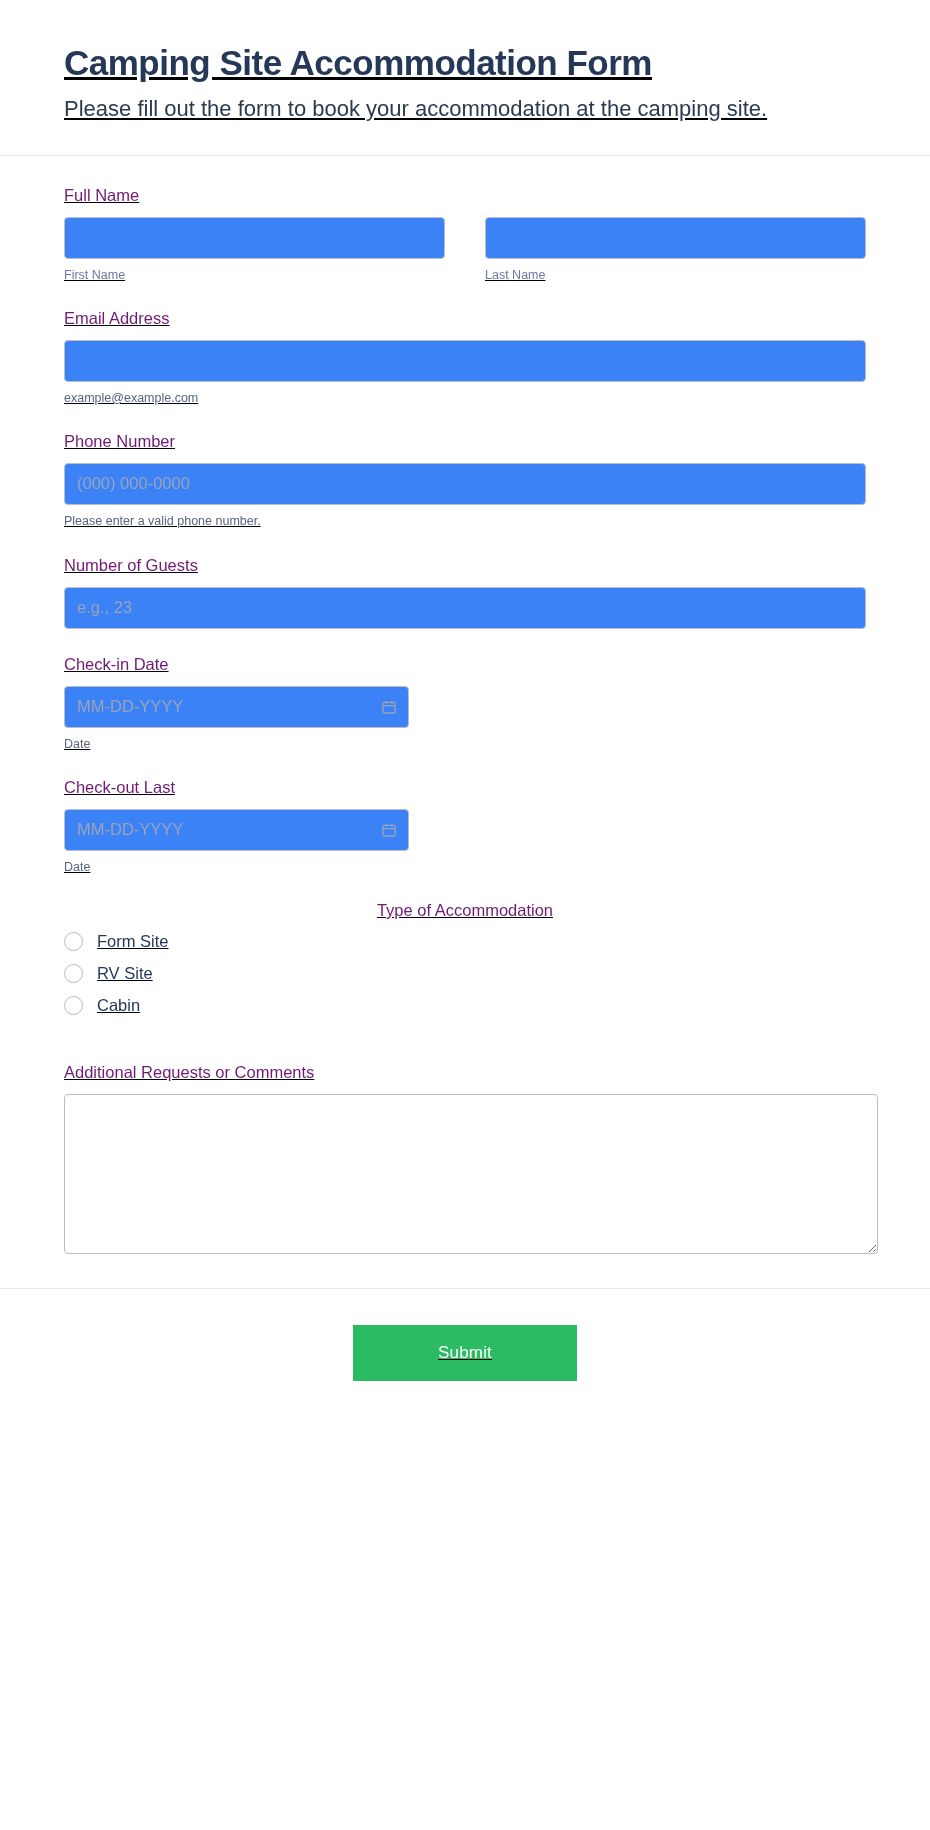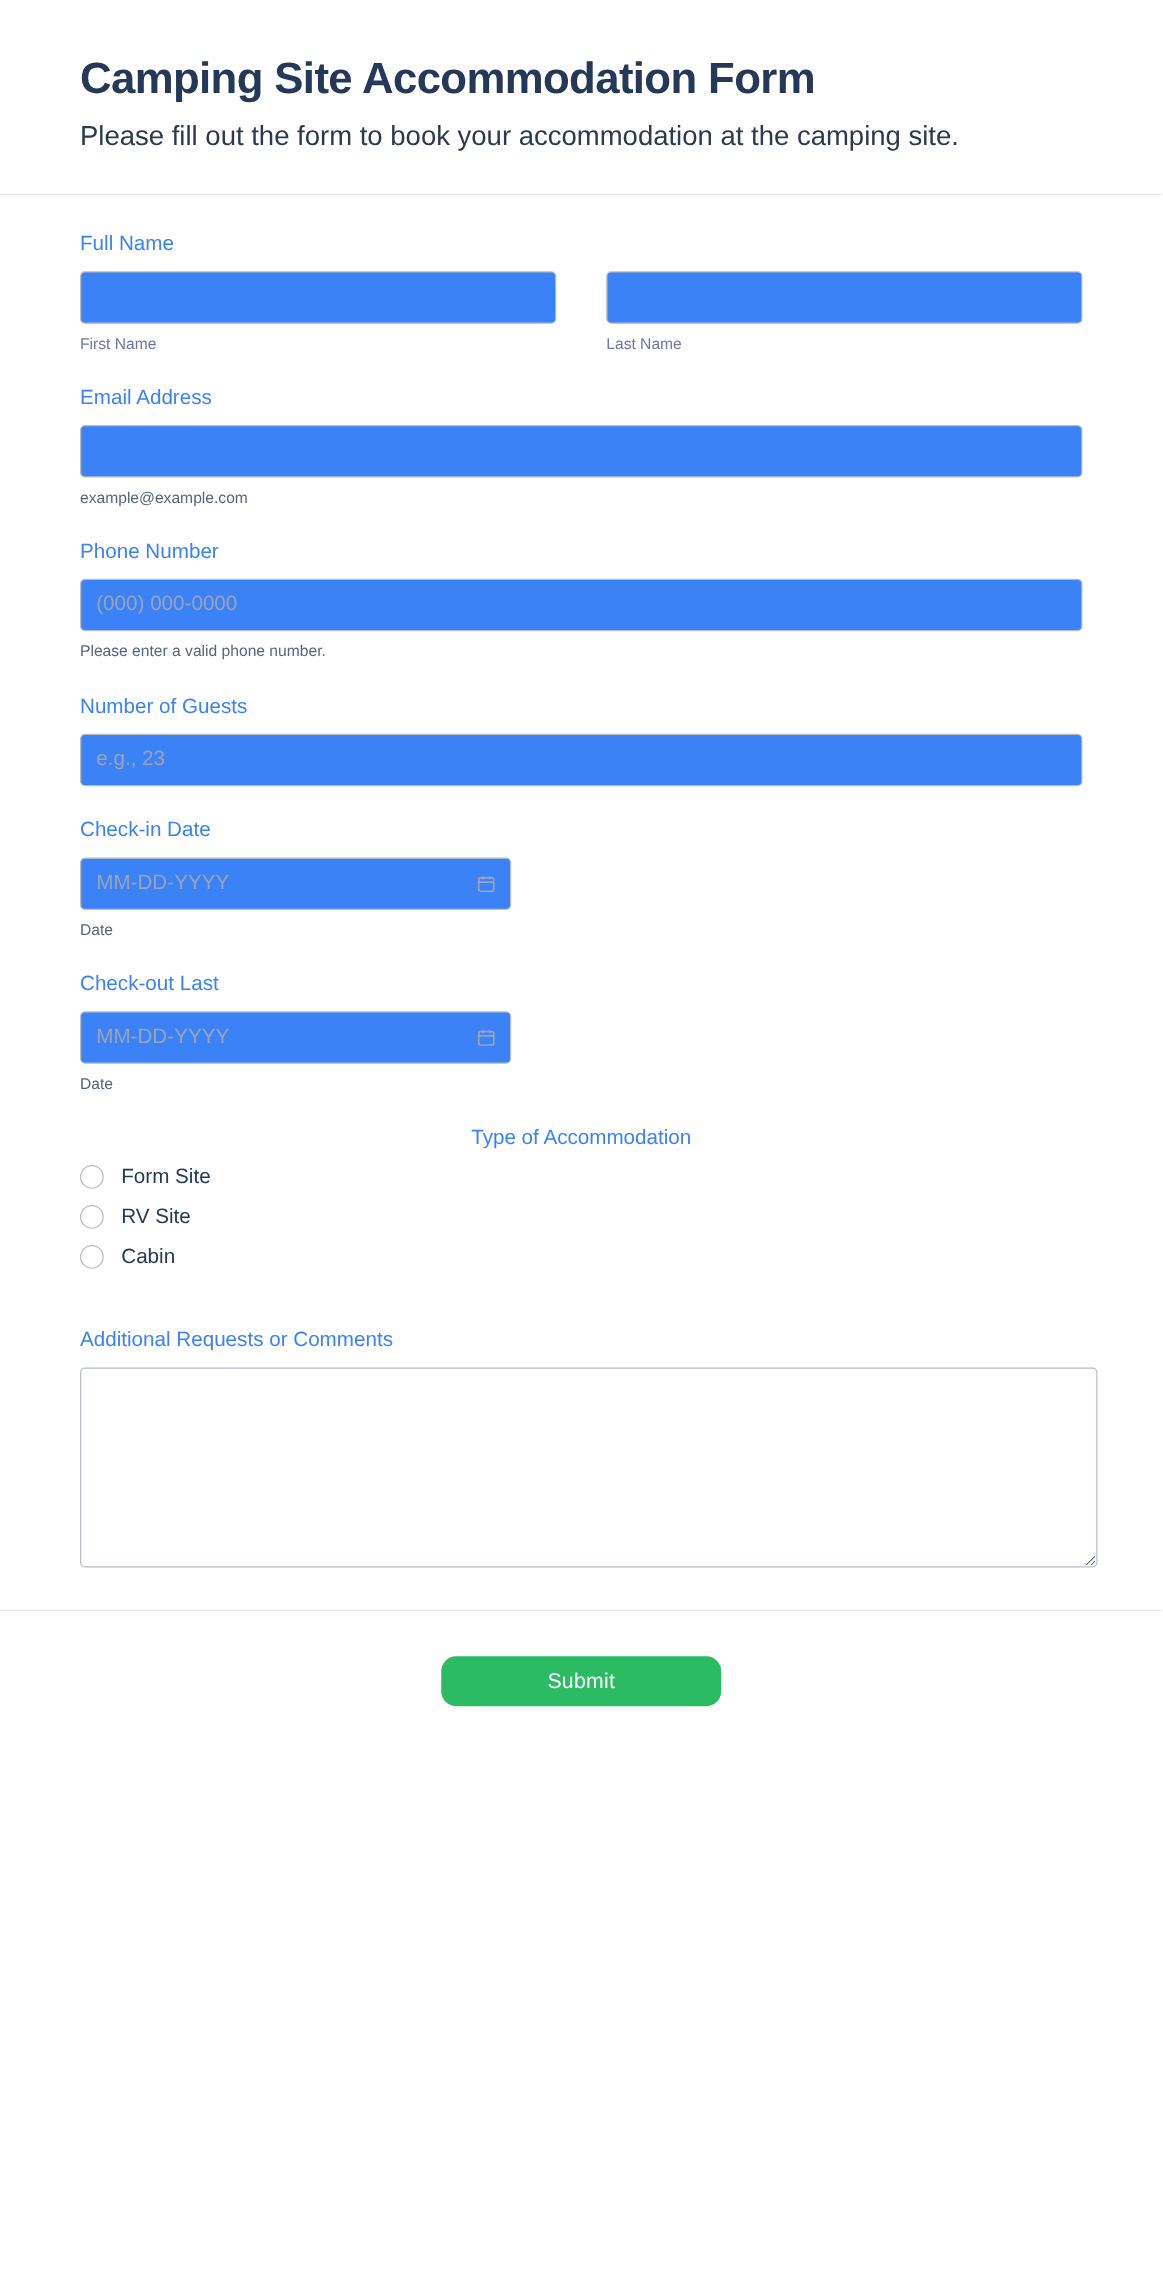--- a/index.html
+++ b/index.html
@@ -9,20 +9,21 @@
     background: #ffffff;
     font-family: "Liberation Sans", sans-serif;
     -webkit-font-smoothing: antialiased;
   }
   .page {
     width: 930px;
     min-height: 1830px;
     margin: 0 auto;
     background: #ffffff;
     position: relative;
+    text-decoration: underline;
   }
 
   
   .form-header {
     padding: 42px 64px 30px 64px;
     border-bottom: 1px solid #e9eaed;
   }
   .form-title {
     font-size: 35px;
     line-height: 1.2;
@@ -40,21 +41,21 @@
 
   
   .form-body {
     padding: 30px 64px 0 64px;
   }
   .field-block {
     margin-bottom: 26px;
   }
   .field-label {
     font-size: 16.5px;
-    color: #3b82f6;
+    color: #701a75;
     margin-bottom: 12px;
     display: block;
     font-weight: normal;
   }
   .sublabel {
     font-size: 12.5px;
     color: #6f76a7;
     margin-top: 8px;
     display: block;
     line-height: 1.3;
@@ -148,23 +149,23 @@
     margin-top: 34px;
     border-top: 1px solid #e9eaed;
     padding: 36px 0 40px 0;
     display: flex;
     justify-content: center;
   }
   .submit-button {
     background: #2bbb63;
     color: #ffffff;
     border: none;
-    border-radius: 12px;
+    border-radius: 0;
     width: 224px;
-    height: 40px;
+    height: 56px;
     font-size: 17px;
     font-family: "Liberation Sans", sans-serif;
     cursor: pointer;
     letter-spacing: 0.2px;
   }
 </style>
 </head>
 <body>
 
 <div class="page">

